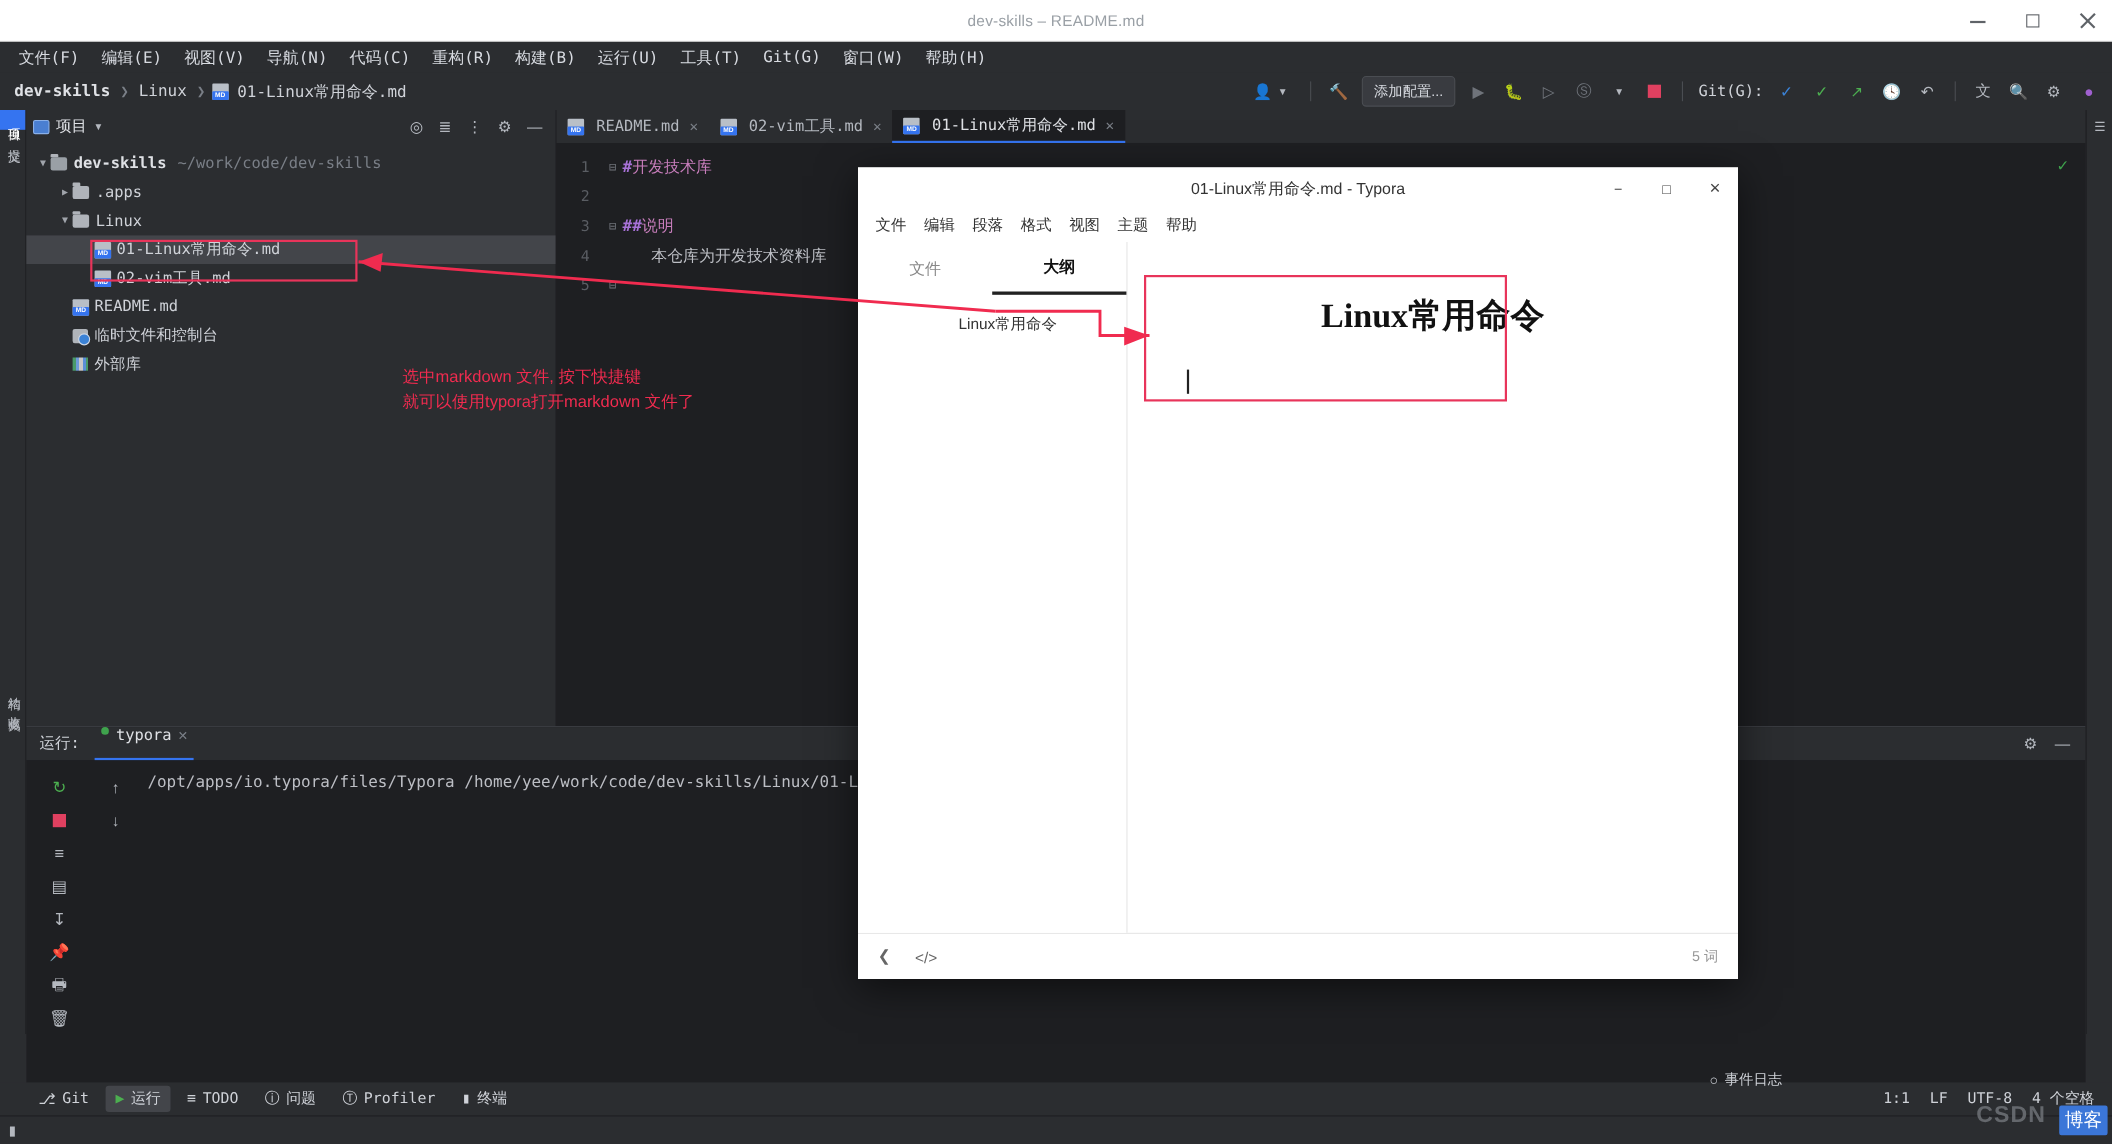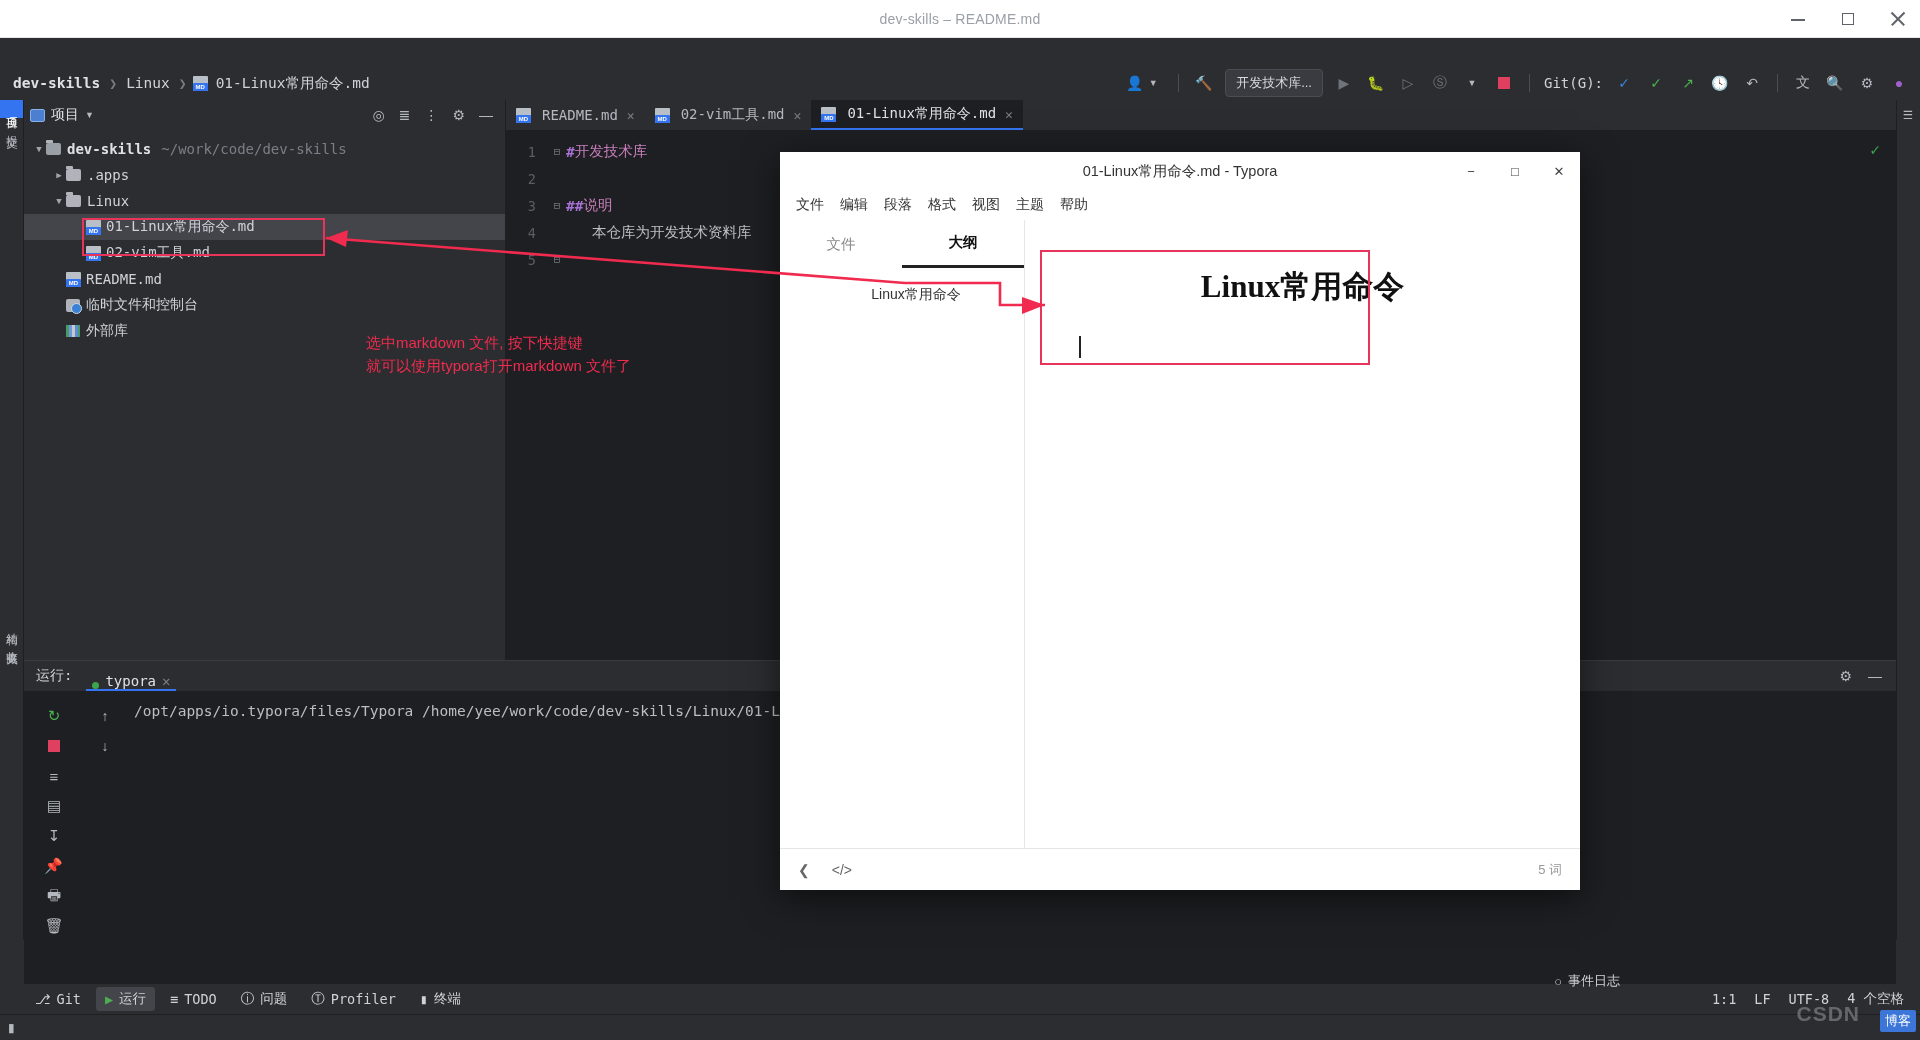--- a/index.html
+++ b/index.html
@@ -115,21 +115,21 @@
   .tok-h { color:#a771d6; font-weight:bold; }
   .tok-t { color:#c77dbb; }
   .tok-p { color:#bcbec4; }
   .chk { position:absolute; right:16px; top:10px; color:#3fa34d; font-size:16px; }
 
   
   .run-panel { position:absolute; left:24px; top:660px; right:24px; height:326px; background:#1e1f22;
                border-top:1px solid #393b40; }
   .run-head { height:30px; background:#2b2d30; display:flex; align-items:center; padding-left:12px; gap:14px; }
   .run-head .lbl { color:#cfd2d8; font-size:14px; font-family:"DejaVu Sans Mono","Liberation Mono",monospace; }
-  .run-tab { display:flex; align-items:flex-end; gap:6px; color:#dfe1e5; font-size:14px;
+  .run-tab { display:flex; align-items:flex-start; gap:6px; color:#dfe1e5; font-size:14px;
              font-family:"DejaVu Sans Mono","Liberation Mono",monospace; border-bottom:2px solid #3574f0;
              height:30px; padding:0 6px; cursor:pointer; }
   .run-tab .dot { width:7px; height:7px; border-radius:50%; background:#3fa34d; }
   .run-tab .close { color:#7a7f87; }
   .run-head .right { margin-left:auto; display:flex; gap:16px; padding-right:14px; color:#b4b8bf; font-size:14px; }
   .run-body { display:flex; height:296px; }
   .run-gutter { width:60px; display:flex; flex-direction:column; align-items:center; gap:0; padding-top:10px; }
   .run-gutter .ico { width:26px; height:30px; display:flex; align-items:center; justify-content:center;
                      color:#b4b8bf; font-size:15px; cursor:pointer; }
   .run-gutter2 { width:42px; display:flex; flex-direction:column; align-items:center; padding-top:10px; }
@@ -180,21 +180,21 @@
 
   
   .anno-box { position:absolute; border:2.5px solid #e8345a; pointer-events:none; }
   .anno-text { position:absolute; color:#f02b4f; font-size:15px; line-height:22px; white-space:pre;
                font-family:"Liberation Sans","DejaVu Sans",sans-serif; pointer-events:none; }
   svg.anno-svg { position:absolute; left:0; top:0; width:1920px; height:1040px; pointer-events:none; }
 
   .csdn { position:absolute; right:60px; bottom:14px; color:#6e7277; font-size:21px; font-weight:bold;
           letter-spacing:1px; opacity:.85; }
   .csdn-badge { position:absolute; right:4px; bottom:8px; display:flex; align-items:center; gap:3px;
-                background:#3b76d8; color:#fff; font-size:13px; padding:2px 5px; border-radius:2px; }
+                background:#3b76d8; color:#fff; font-size:17px; padding:2px 5px; border-radius:2px; }
 </style>
 </head>
 <body>
 
 <div id="root">
 
   <div class="os-titlebar">
     <div class="os-title">dev-skills – README.md</div>
     <div class="os-btns">
       <div class="os-btn">
@@ -203,39 +203,53 @@
       <div class="os-btn">
           <span class="sq"></span>
         </div>
       <div class="os-btn">
           <span class="x1"></span>
           <span class="x2"></span>
         </div>
     </div>
   </div>
 
+  <div class="menubar">
+    <div class="menu-item">文件(F)</div>
+    <div class="menu-item">编辑(E)</div>
+    <div class="menu-item">视图(V)</div>
+    <div class="menu-item">导航(N)</div>
+    <div class="menu-item">代码(C)</div>
+    <div class="menu-item">重构(R)</div>
+    <div class="menu-item">构建(B)</div>
+    <div class="menu-item">运行(U)</div>
+    <div class="menu-item">工具(T)</div>
+    <div class="menu-item">Git(G)</div>
+    <div class="menu-item">窗口(W)</div>
+    <div class="menu-item">帮助(H)</div>
+  </div>
 
   <div class="navbar">
     <div class="crumb">
       <span class="seg bold">dev-skills</span>
       <span class="sep">❯</span>
       <span class="seg">Linux</span>
       <span class="sep">❯</span>
       <span class="md-ico">
         <span class="sheet"></span>
           <span class="tag">MD</span>
       </span>
       <span class="seg">01-Linux常用命令.md</span>
     </div>
     <div class="navbar-right">
       <div class="tb-ico">👤</div>
       <div class="tb-ico" style="font-size:9px;margin-left:-14px;">▼</div>
       <div class="vsep"></div>
       <div class="tb-ico" style="color:#5fb865;">🔨</div>
-      <div class="runcfg">开发技术库...</div>
+      <div class="runcfg">添加配置...</div>
       <div class="tb-ico" style="color:#6f737a;">▶</div>
       <div class="tb-ico" style="color:#6f737a;">🐛</div>
       <div class="tb-ico" style="color:#6f737a;">▷</div>
       <div class="tb-ico" style="color:#6f737a;">Ⓢ</div>
       <div class="tb-ico" style="font-size:9px;">▼</div>
       <div class="tb-ico">
           <span style="width:12px;height:12px;background:#e04060;display:block;"></span>
         </div>
       <div class="vsep"></div>
       <div class="git-label">Git(G):</div>

